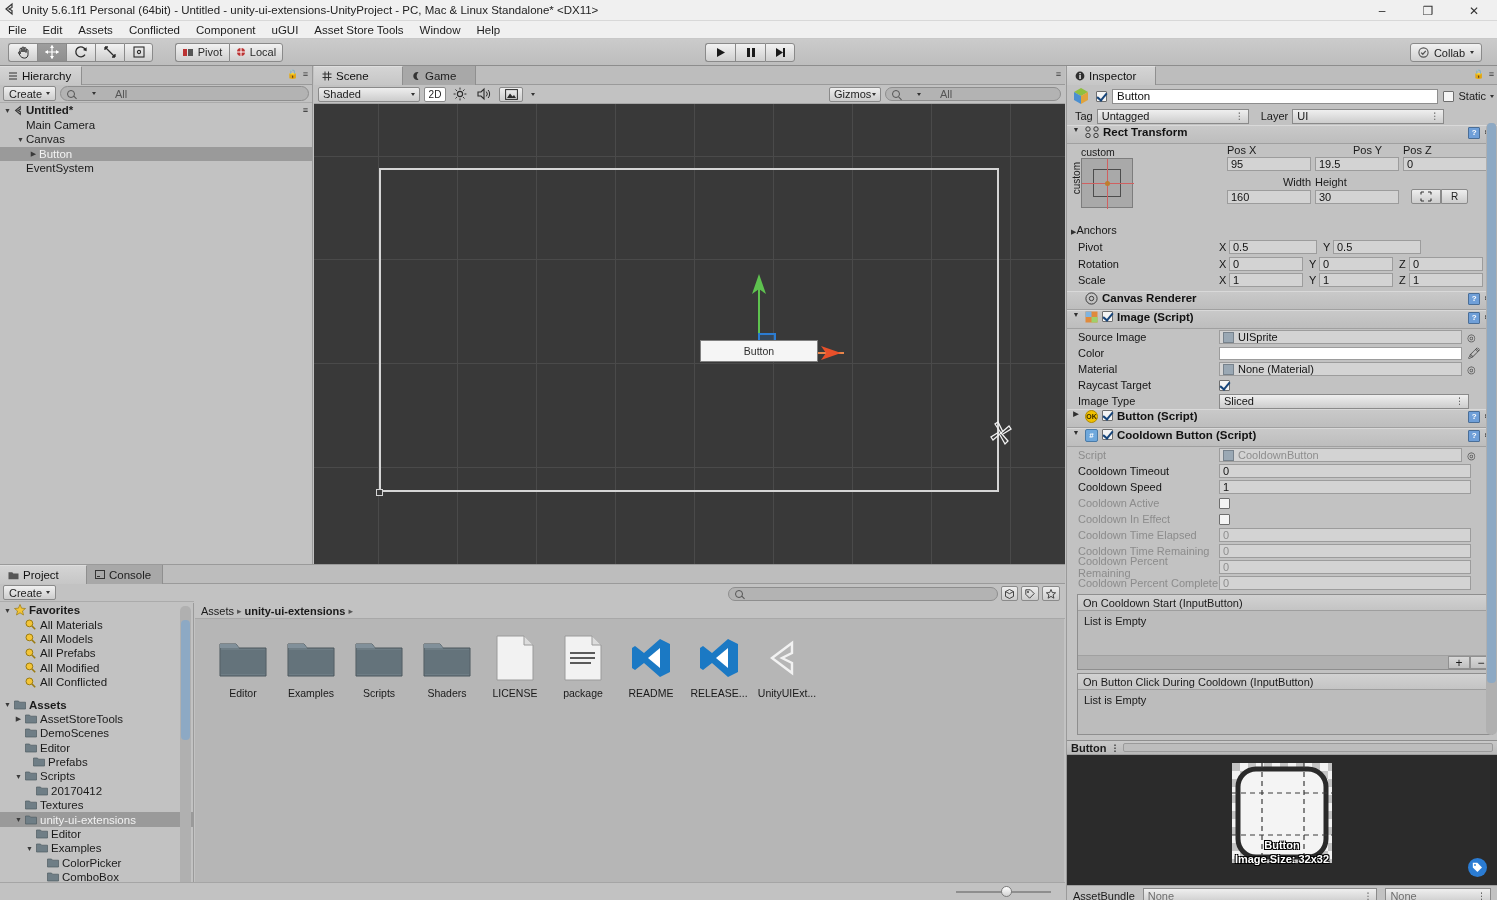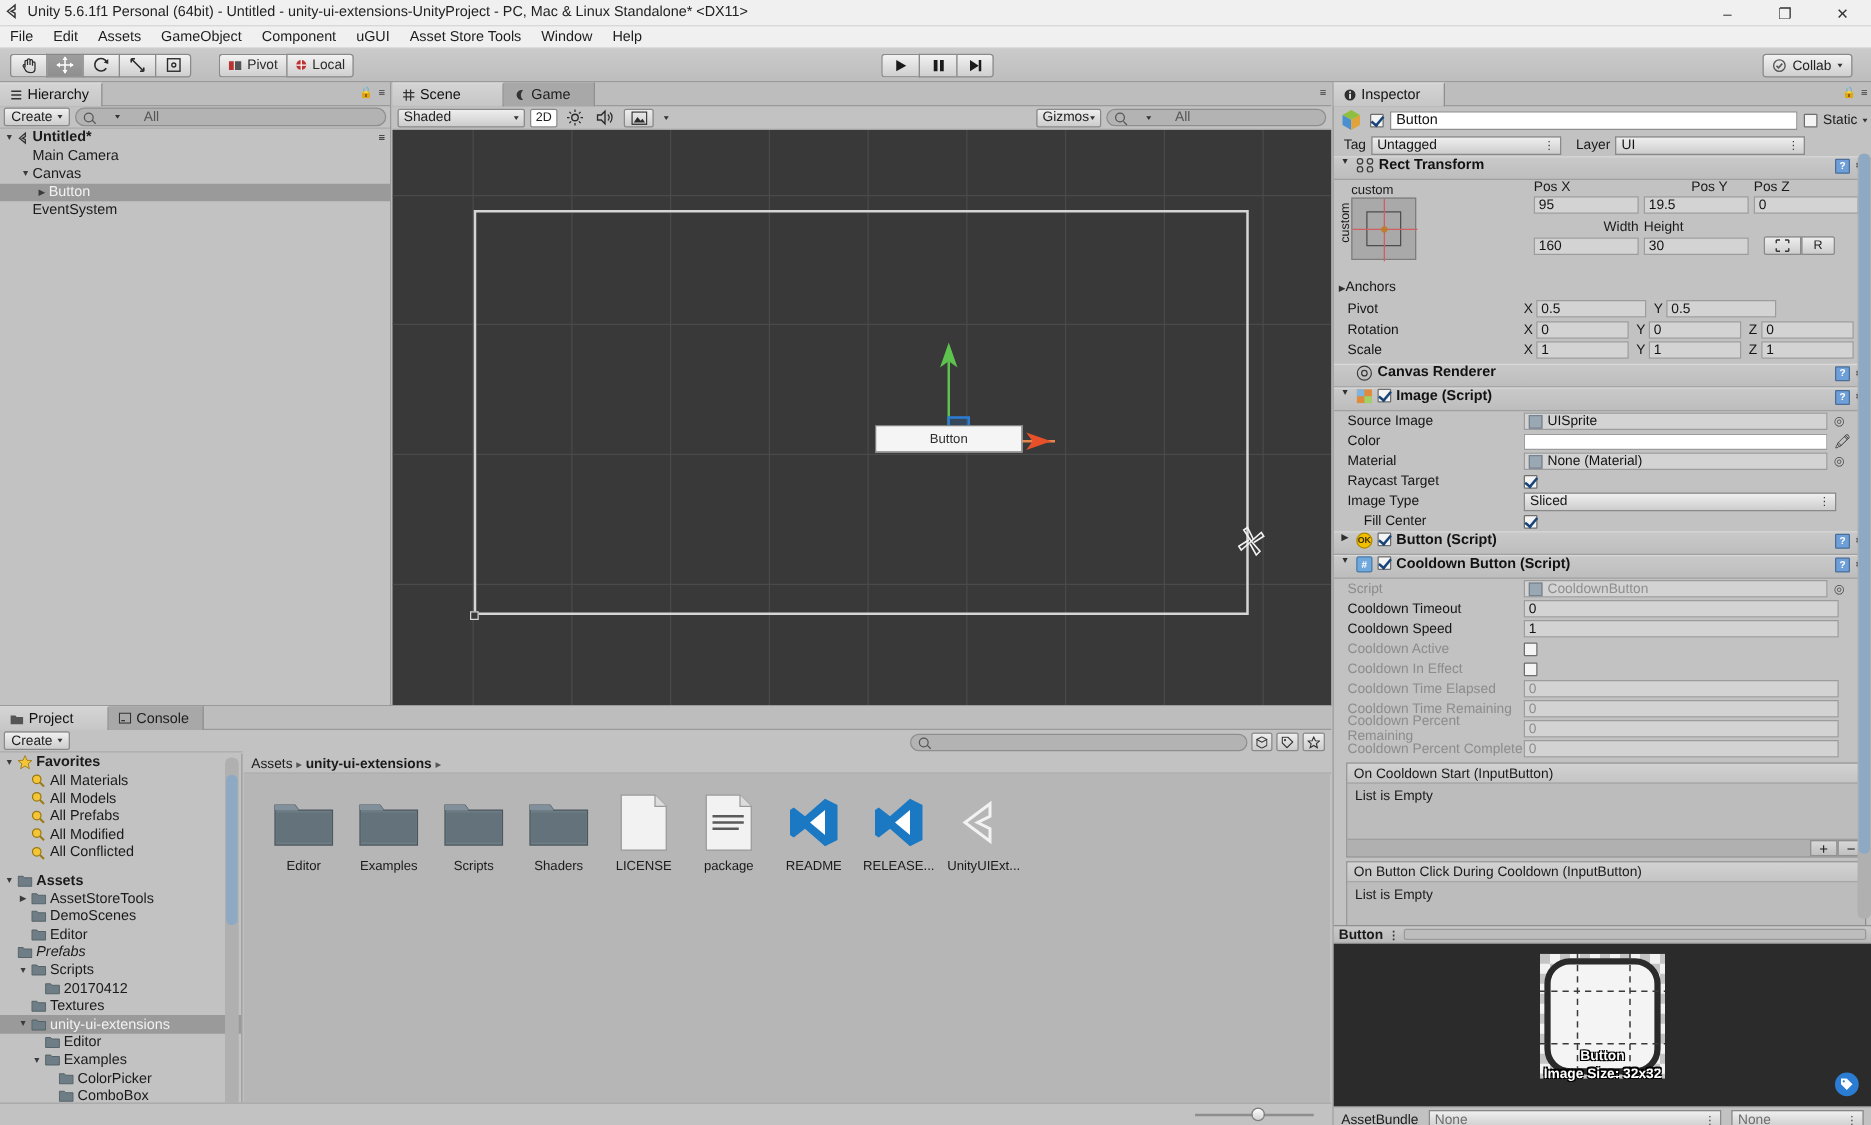--- a/index.html
+++ b/index.html
@@ -242,21 +242,21 @@
       <div class="winbtn">–</div>
       <div class="winbtn">❐</div>
       <div class="winbtn close">✕</div>
     </div>
   </div>
 
   <div class="menubar" id="menubar">
       <div class="menuitem">File</div>
       <div class="menuitem">Edit</div>
       <div class="menuitem">Assets</div>
-      <div class="menuitem">GameObject</div>
+      <div class="menuitem">Conflicted</div>
       <div class="menuitem">Component</div>
       <div class="menuitem">uGUI</div>
       <div class="menuitem">Asset Store Tools</div>
       <div class="menuitem">Window</div>
       <div class="menuitem">Help</div>
     </div>
 
   <div class="toolbar">
     <div class="btngrp" id="tools">
         <div class="tbtn">
@@ -642,21 +642,21 @@
           </div>
           <div class="treerow" style="padding-left: 13px; height: 14.4px;">
             <span class="tri"></span>
             <span class="sceneicon">
               <svg width="12" height="10" viewBox="0 0 12 10">
                 <path d="M0.5 1h4l1 1.2h6V9h-11z" fill="#6f7e86" stroke="#4f5b61" stroke-width="0.7"></path>
               </svg>
             </span>
             <span style="margin-left:3px;">Editor</span>
           </div>
-          <div class="treerow" style="padding-left: 2px; height: 14.4px; font-style: italic;">
+          <div class="treerow" style="padding-left: 21px; height: 14.4px;">
             <span class="tri"></span>
             <span class="sceneicon">
               <svg width="12" height="10" viewBox="0 0 12 10">
                 <path d="M0.5 1h4l1 1.2h6V9h-11z" fill="#6f7e86" stroke="#4f5b61" stroke-width="0.7"></path>
               </svg>
             </span>
             <span style="margin-left:3px;">Prefabs</span>
           </div>
           <div class="treerow" style="padding-left: 13px; height: 14.4px;">
             <span class="tri">▼</span>
@@ -1051,24 +1051,20 @@
           <div class="prow">
             <span class="plabel">Raycast Target</span>
             <span class="cb on"></span>
           </div>
           <div class="prow">
             <span class="plabel">Image Type</span>
             <span class="dropsel" style="width:250px;">
               <span>Sliced</span>
               <span class="dotsel">⋮</span>
             </span>
-          </div>
-          <div class="prow">
-            <span class="plabel ind">Fill Center</span>
-            <span class="cb on"></span>
           </div>
         </div>
 
       <div class="comp-header">
         <span class="foldtri">▶</span>
         <span style="width:13px;height:13px;border-radius:50%;background:#f0c000;border:1px solid #b08900;font-size:7px;display:flex;align-items:center;justify-content:center;color:#3a2b00;font-weight:bold;">OK</span>
         <span class="cb on"></span>
         <span>Button (Script)</span>
         <span class="hdr-right">
           <span class="bookicon">?</span>

